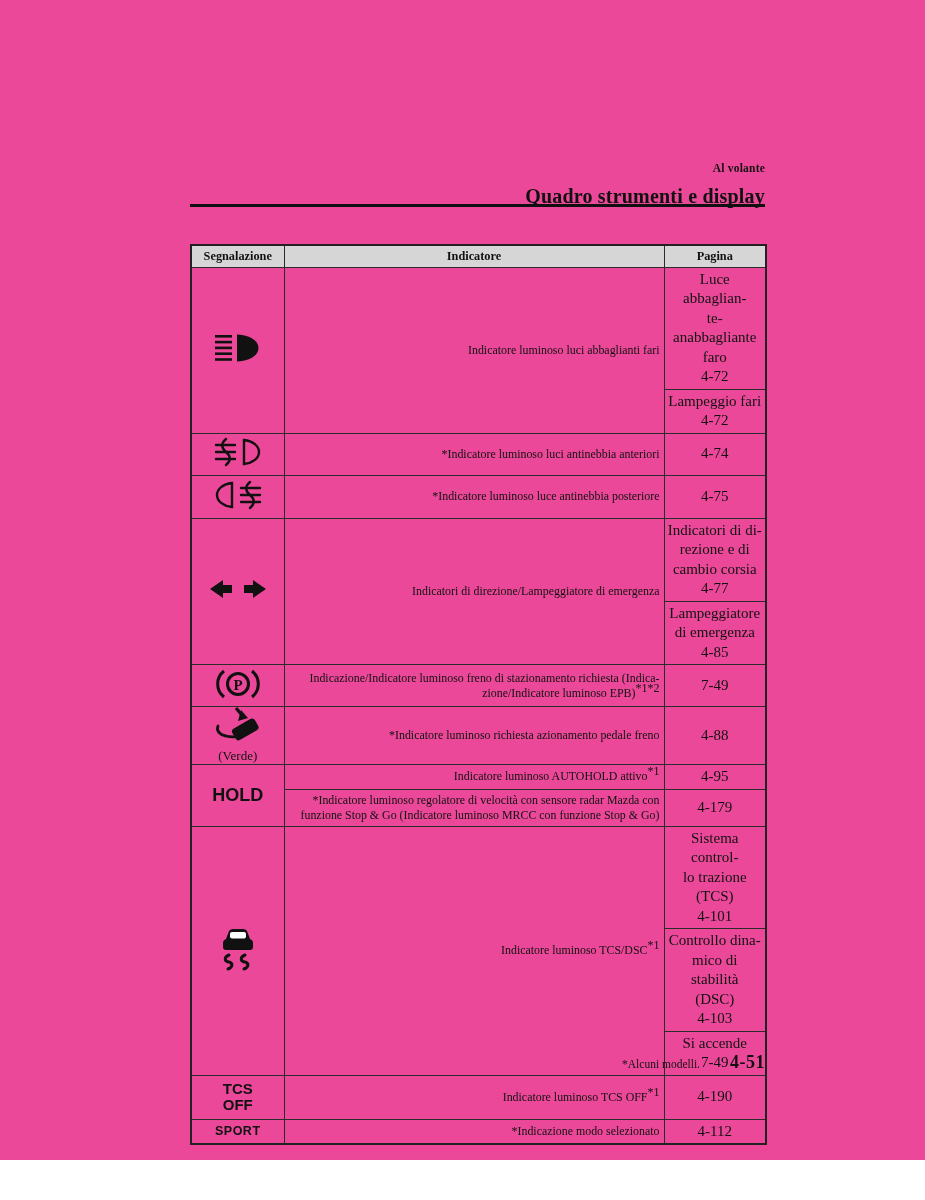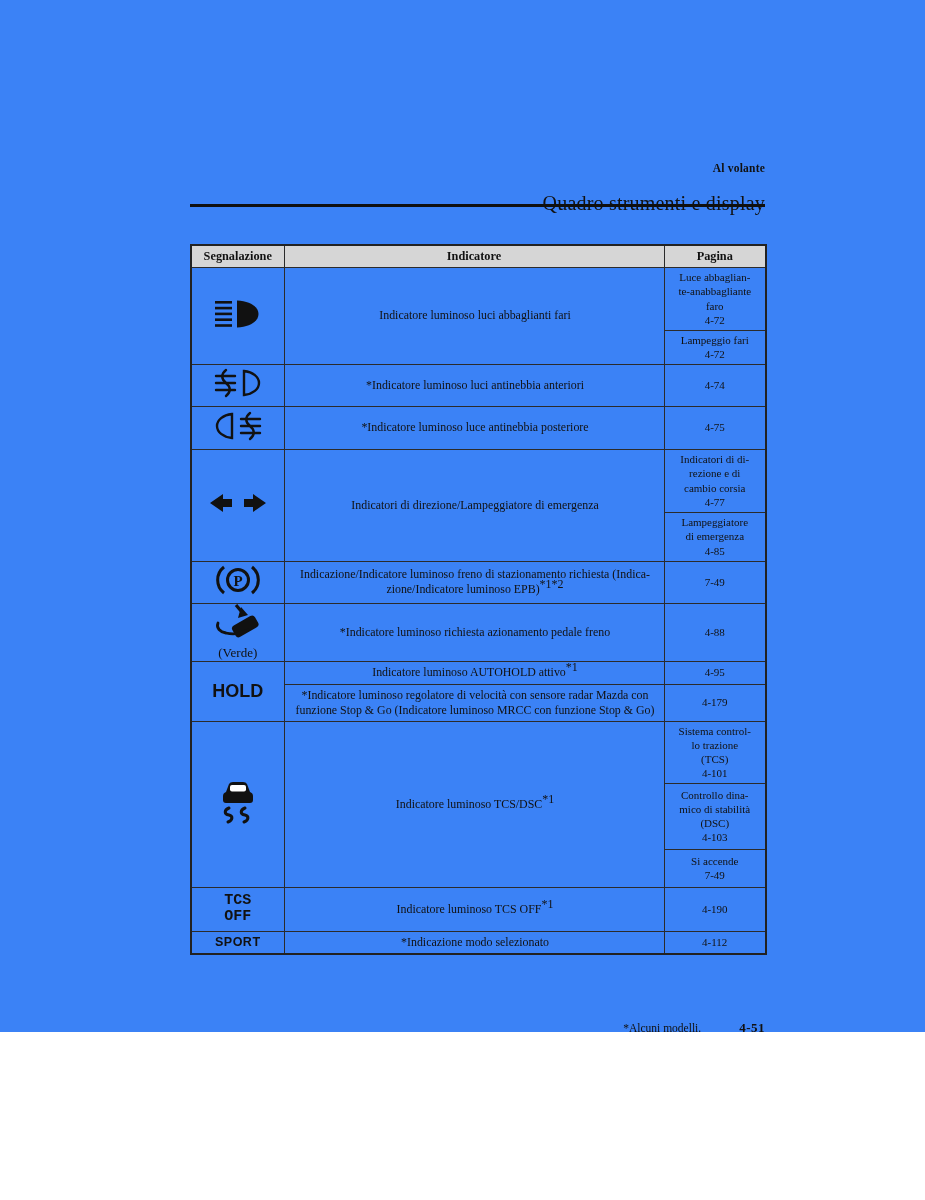--- a/index.html
+++ b/index.html
@@ -1,53 +1,53 @@
 <!DOCTYPE html>
 <html><head>
 <meta charset="utf-8">
 <style>
   * { margin:0; padding:0; box-sizing:border-box; }
   html,body { background:#ffffff; }
   .page {
-    position:relative; width:925px; height:1032px; background:#3b82f6;
+    position:relative; width:925px; height:1160px; background:#ec4899;
     font-family:"Liberation Serif", serif; color:#111;
     overflow:hidden;
   }
   
   .page-header { position:absolute; top:162px; right:160px; text-align:right; }
   .eyebrow { font-size:11.5px; font-weight:bold; letter-spacing:0.2px; }
-  .page-title { font-size:20px; font-weight:normal; margin-top:18px; letter-spacing:0.2px; }
+  .page-title { font-size:20px; font-weight:bold; margin-top:11px; letter-spacing:0.2px; }
   .title-rule { position:absolute; top:204px; left:190px; width:575px; height:3px; background:#101010; }
 
   
   .table-wrap { position:absolute; top:244px; left:190px; width:575px; }
   table.ind-table {
     border-collapse:collapse; table-layout:fixed; width:575px;
     border:2px solid #222;
   }
   .ind-table th, .ind-table td { border:1px solid #2b2b2b; padding:0; vertical-align:middle; }
   .ind-table th {
     background:#d6d6d6; font-size:12.3px; font-weight:bold;
     height:22px; text-align:center;
   }
   td.sig { text-align:center; }
-  td.ind { font-size:11.9px; line-height:1.26; padding:3px 4px 3px 6px; white-space:pre-line; text-align:center; }
-  td.pg  { font-size:11px; line-height:1.3; text-align:center; white-space:pre-line; padding:2px 3px; }
+  td.ind { font-size:11.9px; line-height:1.26; padding:3px 4px 3px 6px; white-space:pre-line; text-align:right; }
+  td.pg  { font-size:15px; line-height:1.3; text-align:center; white-space:pre-line; padding:2px 3px; }
   sup { font-size:12px; line-height:0; }
 
   .sym-hold   { font-family:"Liberation Sans", sans-serif; font-weight:bold; font-size:18px; }
-  .sym-tcsoff { font-family:Liberation Mono, monospace; font-weight:bold; font-size:15px; line-height:1.05; white-space:pre-line; }
+  .sym-tcsoff { font-family:Liberation Sans, sans-serif; font-weight:bold; font-size:15px; line-height:1.05; white-space:pre-line; }
   .sym-sport  { font-family:"Liberation Sans", sans-serif; font-weight:bold; font-size:12.5px; letter-spacing:0.5px; }
   .icon-caption { display:block; font-size:13px; margin-top:1px; }
   .icon { display:inline-block; line-height:0; }
 
   
-  .page-footer { position:absolute; top:1020px; right:160px; display:flex; align-items:baseline; gap:38px; }
+  .page-footer { position:absolute; top:1052px; right:160px; display:flex; align-items:baseline; gap:30px; }
   .footnote { font-size:11.5px; }
-  .page-number { font-size:13px; font-weight:bold; letter-spacing:0.5px; }
+  .page-number { font-size:18px; font-weight:bold; letter-spacing:0.5px; }
 </style>
 </head>
 <body>
 
 <div class="page">
 
   <div class="page-header">
     <div class="eyebrow">Al volante</div>
     <div class="page-title">Quadro strumenti e display</div>
   </div>

